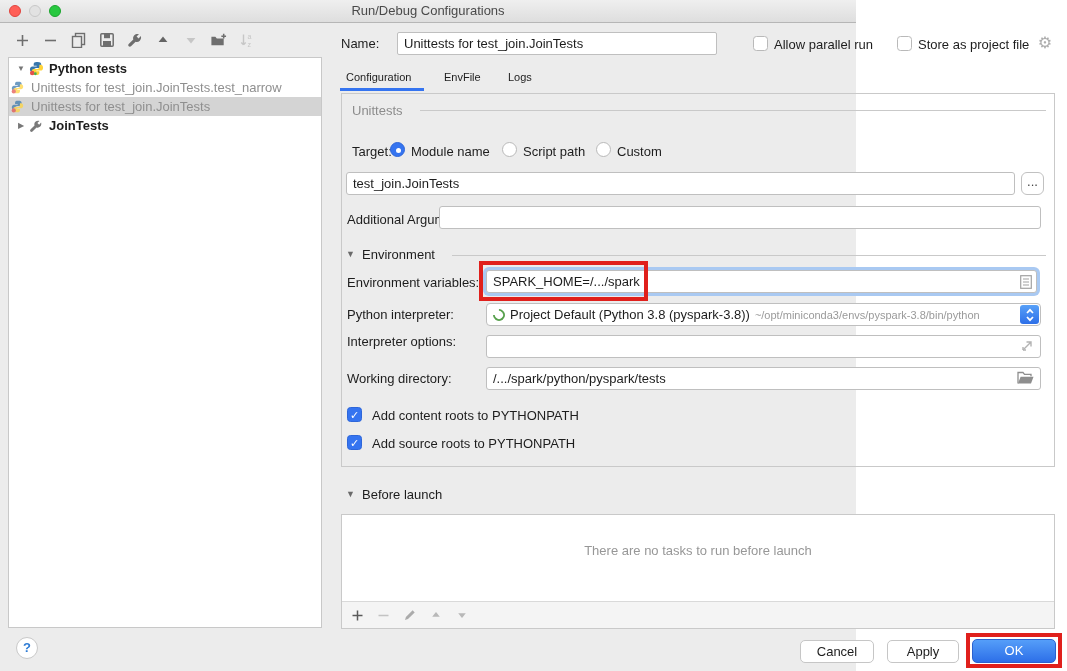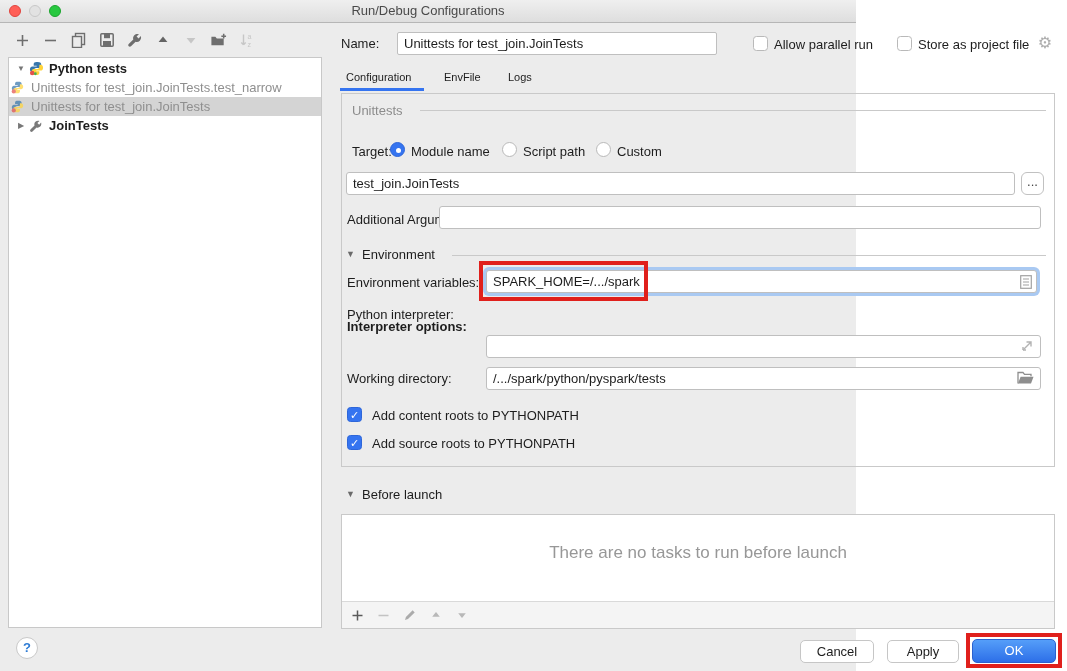--- a/index.html
+++ b/index.html
@@ -56,21 +56,21 @@
   .combo .ival{margin-left:5px;white-space:nowrap;}
   .combo .ipath{margin-left:5px;font-size:11px;color:#9A9A9A;white-space:nowrap;overflow:hidden;flex:1;}
   .stepper{position:absolute;right:1px;top:1px;width:19px;height:19px;border-radius:3px;
     background:linear-gradient(#57A0F8,#2D6FE8);display:flex;flex-direction:column;
     align-items:center;justify-content:center;gap:1px;}
   .ring-icon{width:12px;height:12px;border:2px solid #57A04C;border-radius:50%;
     border-left-color:transparent;transform:rotate(45deg);box-sizing:border-box;flex:0 0 12px;}
   
   .bl-panel{position:absolute;left:341px;top:514px;width:714px;height:115px;box-sizing:border-box;
     border:1px solid #C9C9C9;background:#fff;}
-  .bl-empty{position:absolute;left:0;right:0;top:28px;text-align:center;color:#979797;font-size:17px;}
+  .bl-empty{position:absolute;left:0;right:0;top:28px;text-align:center;color:#979797;font-size:13px;}
   .bl-bar{position:absolute;left:0;right:0;bottom:0;height:26px;background:#F4F4F4;
     border-top:1px solid #D9D9D9;display:flex;align-items:center;gap:9px;padding-left:7px;}
   
   .btn{position:absolute;box-sizing:border-box;height:23px;background:#fff;border:1px solid #C6C6C6;
     border-radius:5px;font-size:13px;color:#1d1d1d;text-align:center;line-height:21px;}
   .btn.primary{background:linear-gradient(#559EF9,#2D6FE8);border:1px solid #2A61CF;color:#fff;}
   .helpbtn{position:absolute;left:16px;top:637px;width:22px;height:22px;border-radius:50%;
     background:#fff;border:1px solid #C9C9C9;box-sizing:border-box;text-align:center;
     line-height:20px;color:#2E7CD5;font-weight:bold;font-size:13px;}
   .redbox{position:absolute;border:4px solid #E0201C;box-sizing:border-box;pointer-events:none;}
@@ -227,22 +227,33 @@
   <span class="lbl" style="left:347px;top:275px;">Environment variables:</span>
   <input class="fld ring" style="left: 486px; top: 270px; width: 551px; padding-right: 38px;" readonly="" value="SPARK_HOME=/.../spark">
   <span class="ficon" style="left:1019px;top:274px;width:14px;height:15px;">
     <svg width="12" height="14" viewBox="0 0 12 14">
         <rect x="0.7" y="0.7" width="10.6" height="12.6" fill="#fff" stroke="#A2A2A2" stroke-width="1.2"></rect>
         <path d="M3 4h6M3 7h6M3 10h6" stroke="#A2A2A2" stroke-width="1.2"></path>
       </svg>
   </span>
 
   <span class="lbl" style="left:347px;top:307px;">Python interpreter:</span>
-
-  <span class="lbl" style="left:347px;top:319px;font-weight:bold;">Interpreter options:</span>
+  <div class="combo" style="left:486px;top:303px;width:555px;padding-right:24px;">
+    <span class="ring-icon"></span>
+    <span class="ival">Project Default (Python 3.8 (pyspark-3.8))</span>
+    <span class="ipath">~/opt/miniconda3/envs/pyspark-3.8/bin/python</span>
+    <span class="stepper">
+      <svg width="10" height="16" viewBox="0 0 10 16">
+          <path d="M2 6l3-3.2L8 6" stroke="#fff" stroke-width="1.7" fill="none"></path>
+          <path d="M2 10l3 3.2L8 10" stroke="#fff" stroke-width="1.7" fill="none"></path>
+        </svg>
+    </span>
+  </div>
+
+  <span class="lbl" style="left:347px;top:334px;">Interpreter options:</span>
   <input class="fld" style="left: 486px; top: 335px; width: 555px; padding-right: 22px;" readonly="" value="">
   <span class="ficon" style="left:1020px;top:339px;width:14px;height:14px;">
     <svg width="12" height="12" viewBox="0 0 12 12">
         <path d="M2 10L10 2M5.5 2H10v4.5" stroke="#B3B3B3" stroke-width="1.4" fill="none"></path>
         <path d="M2 10h3M2 10V7" stroke="#B3B3B3" stroke-width="1.4" fill="none"></path>
       </svg>
   </span>
 
   <span class="lbl" style="left:347px;top:371px;">Working directory:</span>
   <input class="fld" style="left: 486px; top: 367px; width: 555px; padding-right: 24px;" readonly="" value="/.../spark/python/pyspark/tests">

